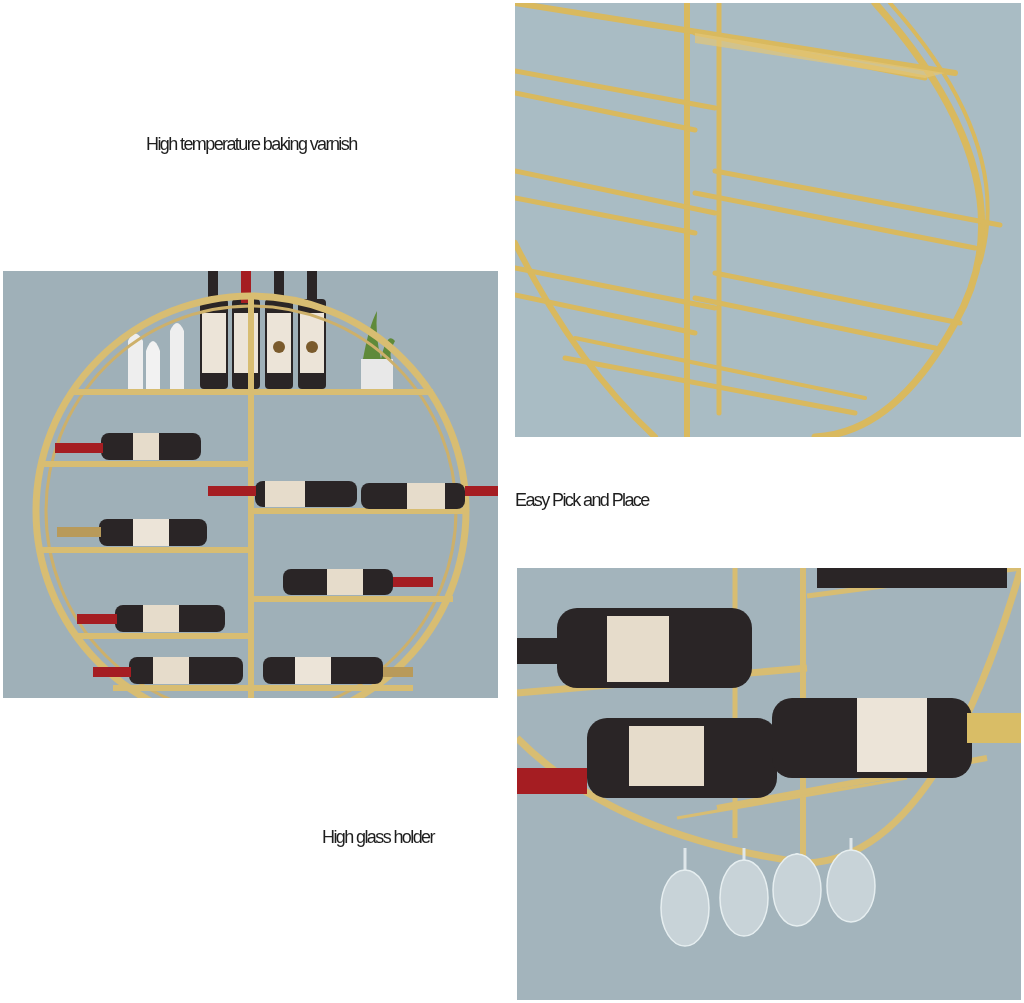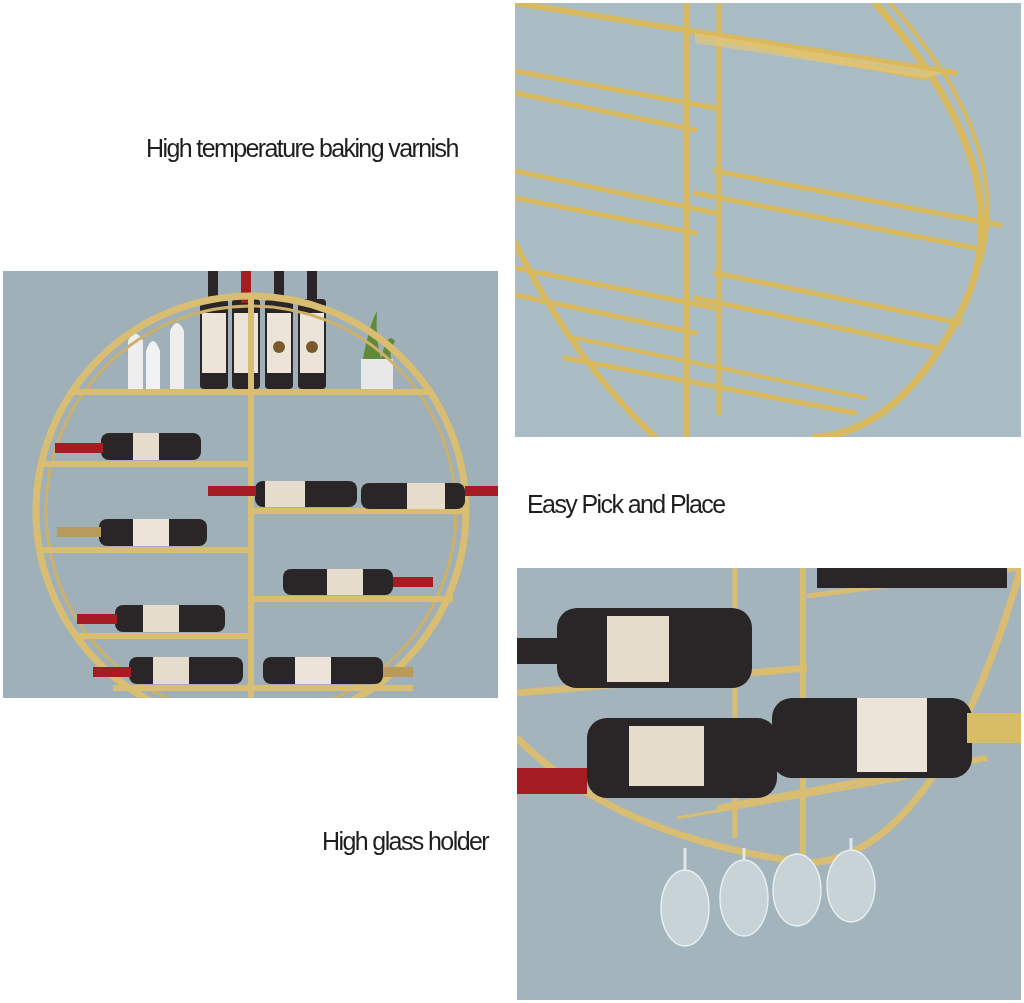--- a/index.html
+++ b/index.html
@@ -1,26 +1,26 @@
 <!DOCTYPE html>
 <html><head>
 <meta charset="utf-8">
 <style>
   html, body { margin:0; padding:0; background:#ffffff; }
   body { width:1024px; height:1003px; position:relative; overflow:hidden; font-family:"Liberation Sans", sans-serif; }
   .panel { position:absolute; background:#9fb0b8; overflow:hidden; }
-  .caption { position:absolute; color:#1e1e1e; font-family:"Liberation Sans", sans-serif; font-size:25px; letter-spacing:-1.6px; white-space:nowrap;text-align:center; }
+  .caption { position:absolute; color:#1e1e1e; font-family:"Liberation Sans", sans-serif; font-size:18px; letter-spacing:-1.6px; white-space:nowrap;text-align:center; }
   svg { display:block; }
 </style>
 </head>
 <body>
 
 <div class="caption" style="left:146px; top:134px;">High temperature baking varnish</div>
 
-<div class="caption" style="left:515px; top:490px;margin-left:12px;">Easy Pick and Place</div>
+<div class="caption" style="left:515px; top:490px;">Easy Pick and Place</div>
 
 <div class="caption" style="left:322px; top:827px;">High glass holder</div>
 
 <div class="panel" style="left:3px; top:271px; width:495px; height:427px;">
   <svg width="495" height="427" viewBox="0 0 495 427">
     <defs>
       <clipPath id="c1">
           <rect x="0" y="0" width="495" height="427"></rect>
         </clipPath>
     </defs>

